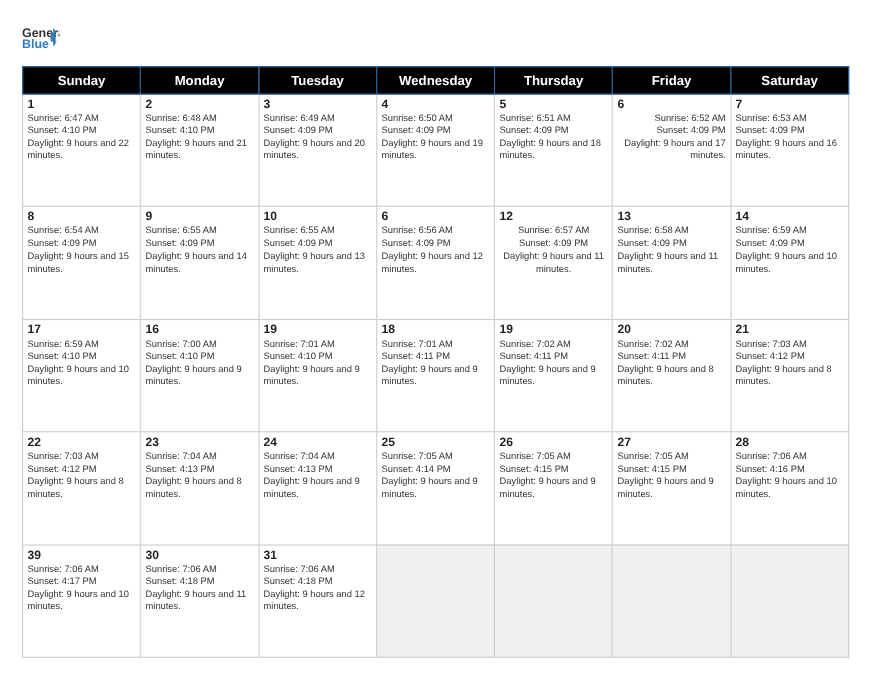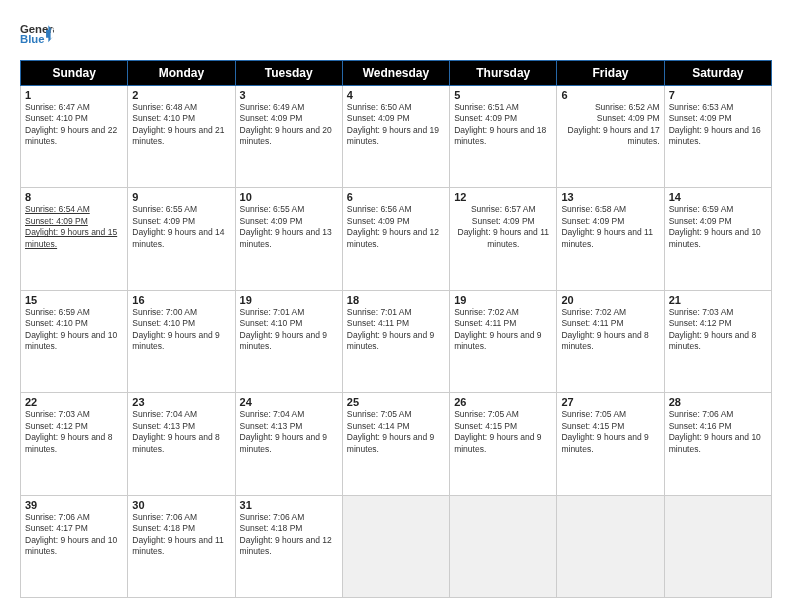--- a/index.html
+++ b/index.html
@@ -165,21 +165,21 @@
           <td>
             <span class="day-num">7</span>
             <div class="cell-text" style="white-space: pre-line;">Sunrise: 6:53 AM
 Sunset: 4:09 PM
 Daylight: 9 hours and 16 minutes.</div>
           </td>
         </tr>
         <tr>
           <td>
             <span class="day-num">8</span>
-            <div class="cell-text" style="white-space: pre-line; text-decoration: underline;">Sunrise: 6:54 AM
+            <div class="cell-text" style="white-space: pre-line;">Sunrise: 6:54 AM
 Sunset: 4:09 PM
 Daylight: 9 hours and 15 minutes.</div>
           </td>
           <td>
             <span class="day-num">9</span>
             <div class="cell-text" style="white-space: pre-line;">Sunrise: 6:55 AM
 Sunset: 4:09 PM
 Daylight: 9 hours and 14 minutes.</div>
           </td>
           <td>
@@ -208,21 +208,21 @@
           </td>
           <td>
             <span class="day-num">14</span>
             <div class="cell-text" style="white-space: pre-line;">Sunrise: 6:59 AM
 Sunset: 4:09 PM
 Daylight: 9 hours and 10 minutes.</div>
           </td>
         </tr>
         <tr>
           <td>
-            <span class="day-num">15</span>
+            <span class="day-num">17</span>
             <div class="cell-text" style="white-space: pre-line;">Sunrise: 6:59 AM
 Sunset: 4:10 PM
 Daylight: 9 hours and 10 minutes.</div>
           </td>
           <td>
             <span class="day-num">16</span>
             <div class="cell-text" style="white-space: pre-line;">Sunrise: 7:00 AM
 Sunset: 4:10 PM
 Daylight: 9 hours and 9 minutes.</div>
           </td>

